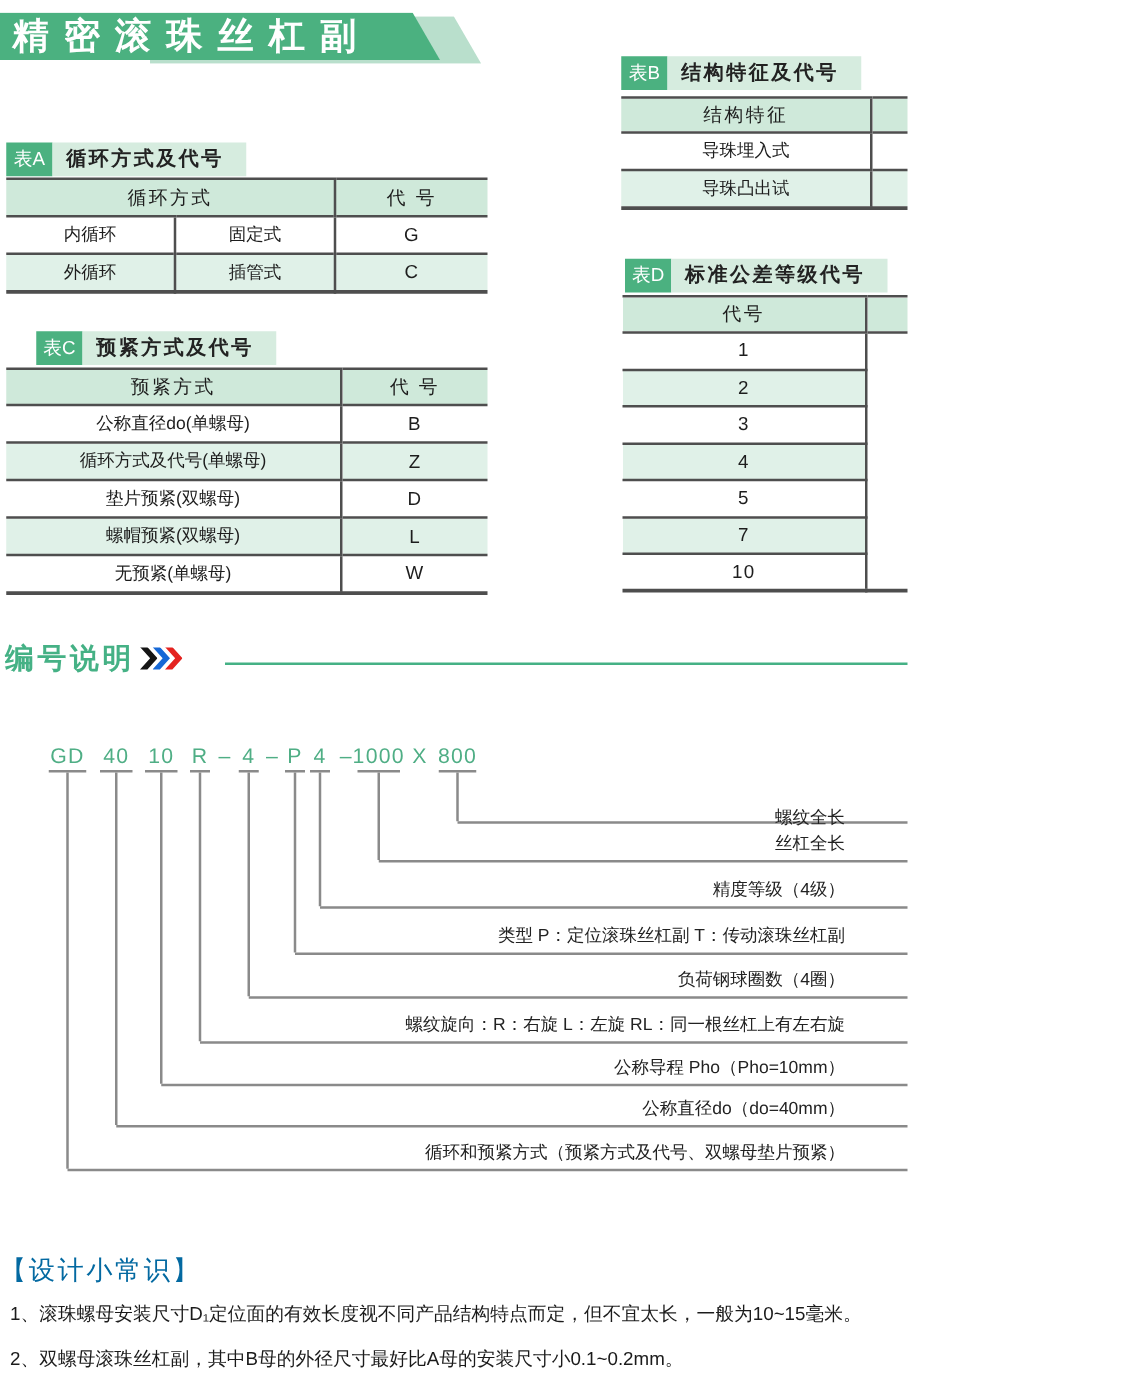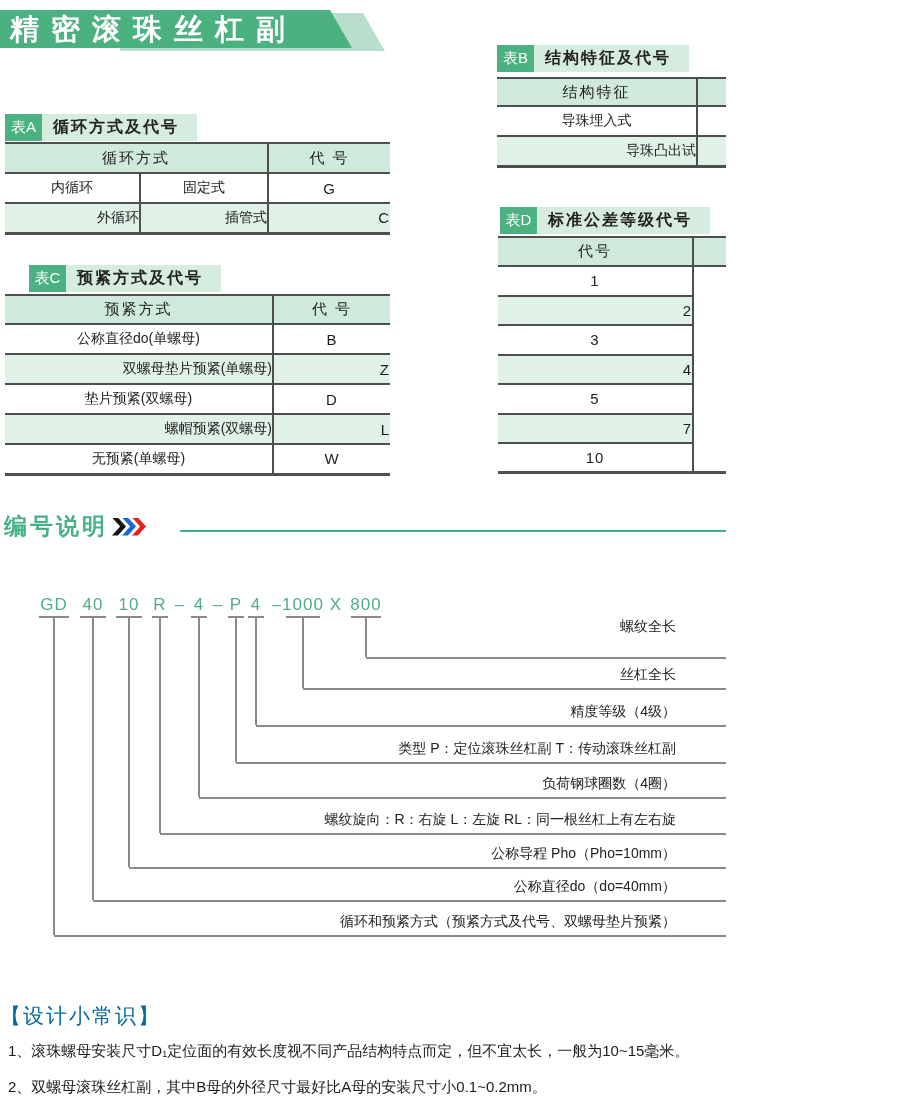--- a/index.html
+++ b/index.html
@@ -20,21 +20,21 @@
   .tstrip{background:#d6ecdf;color:#222;font-size:16px;font-weight:bold;display:flex;align-items:center;
     padding:0 18px 0 11px;letter-spacing:2px;white-space:nowrap;}
 
   
   .tbl{position:absolute;border-collapse:collapse;table-layout:fixed;
     border-bottom:3px solid #4e4e4e;}
   .tbl td{border-top:2px solid #4e4e4e;text-align:center;padding:0;font-size:14px;color:#1d1d1d;
     overflow:hidden;white-space:nowrap;}
   .tbl td.vd{border-left:2px solid #4e4e4e;}
   .tbl .hd td{background:#cfe9da;font-size:15px;letter-spacing:2px;}
-  .tbl tr.alt td{background:#e0f1e8;text-align:right;}
+  .tbl tr.alt td{background:#e0f1e8;}
   .tbl td.code{font-size:15px;letter-spacing:1px;}
   .tbl td.arrowcell{background:#fff;vertical-align:middle;}
 
   
   .num-heading{position:absolute;left:4px;top:511px;font-size:23px;color:#45b185;
     letter-spacing:3px;font-weight:bold;display:flex;align-items:center;white-space:nowrap;}
   .chevs{display:inline-flex;margin-left:8px;align-items:center;}
   .chev{width:14px;height:18px;display:inline-block;margin-left:-4px;
     clip-path:polygon(0 0,42% 0,100% 50%,42% 100%,0 100%,58% 50%);}
   .chev.c1{background:#151515;}
@@ -131,21 +131,21 @@
     <tbody>
         <tr class="hd" style="height:29px">
       <td>预紧方式</td>
       <td class="vd">代 号</td>
     </tr>
     <tr style="height:30px">
       <td>公称直径do(单螺母)</td>
       <td class="vd code">B</td>
     </tr>
     <tr class="alt" style="height:30px">
-      <td>双螺母垫片预紧(单螺母)</td>
+      <td>循环方式及代号(单螺母)</td>
       <td class="vd code">Z</td>
     </tr>
     <tr style="height:30px">
       <td>垫片预紧(双螺母)</td>
       <td class="vd code">D</td>
     </tr>
     <tr class="alt" style="height:30px">
       <td>螺帽预紧(双螺母)</td>
       <td class="vd code">L</td>
     </tr>
@@ -247,21 +247,21 @@
   <div class="pn-h" style="left:366px;top:657px;width:484px"></div>
   <div class="pn-h" style="left:303px;top:688px;width:547px"></div>
   <div class="pn-h" style="left:256px;top:725px;width:594px"></div>
   <div class="pn-h" style="left:236px;top:762px;width:614px"></div>
   <div class="pn-h" style="left:199px;top:797px;width:651px"></div>
   <div class="pn-h" style="left:160px;top:833px;width:690px"></div>
   <div class="pn-h" style="left:129px;top:867px;width:721px"></div>
   <div class="pn-h" style="left:93px;top:900px;width:757px"></div>
   <div class="pn-h" style="left:54px;top:935px;width:796px"></div>
 
-  <div class="pn-label" style="top:618px">螺纹全长</div>
+  <div class="pn-label" style="top:645px">螺纹全长</div>
   <div class="pn-label" style="top:666px">丝杠全长</div>
   <div class="pn-label" style="top:703px">精度等级（4级）</div>
   <div class="pn-label" style="top:740px">类型 P：定位滚珠丝杠副 T：传动滚珠丝杠副</div>
   <div class="pn-label" style="top:775px">负荷钢球圈数（4圈）</div>
   <div class="pn-label" style="top:811px">螺纹旋向：R：右旋 L：左旋 RL：同一根丝杠上有左右旋</div>
   <div class="pn-label" style="top:845px">公称导程 Pho（Pho=10mm）</div>
   <div class="pn-label" style="top:878px">公称直径do（do=40mm）</div>
   <div class="pn-label" style="top:913px">循环和预紧方式（预紧方式及代号、双螺母垫片预紧）</div>
 
   <div class="note-heading">【设计小常识】</div>

